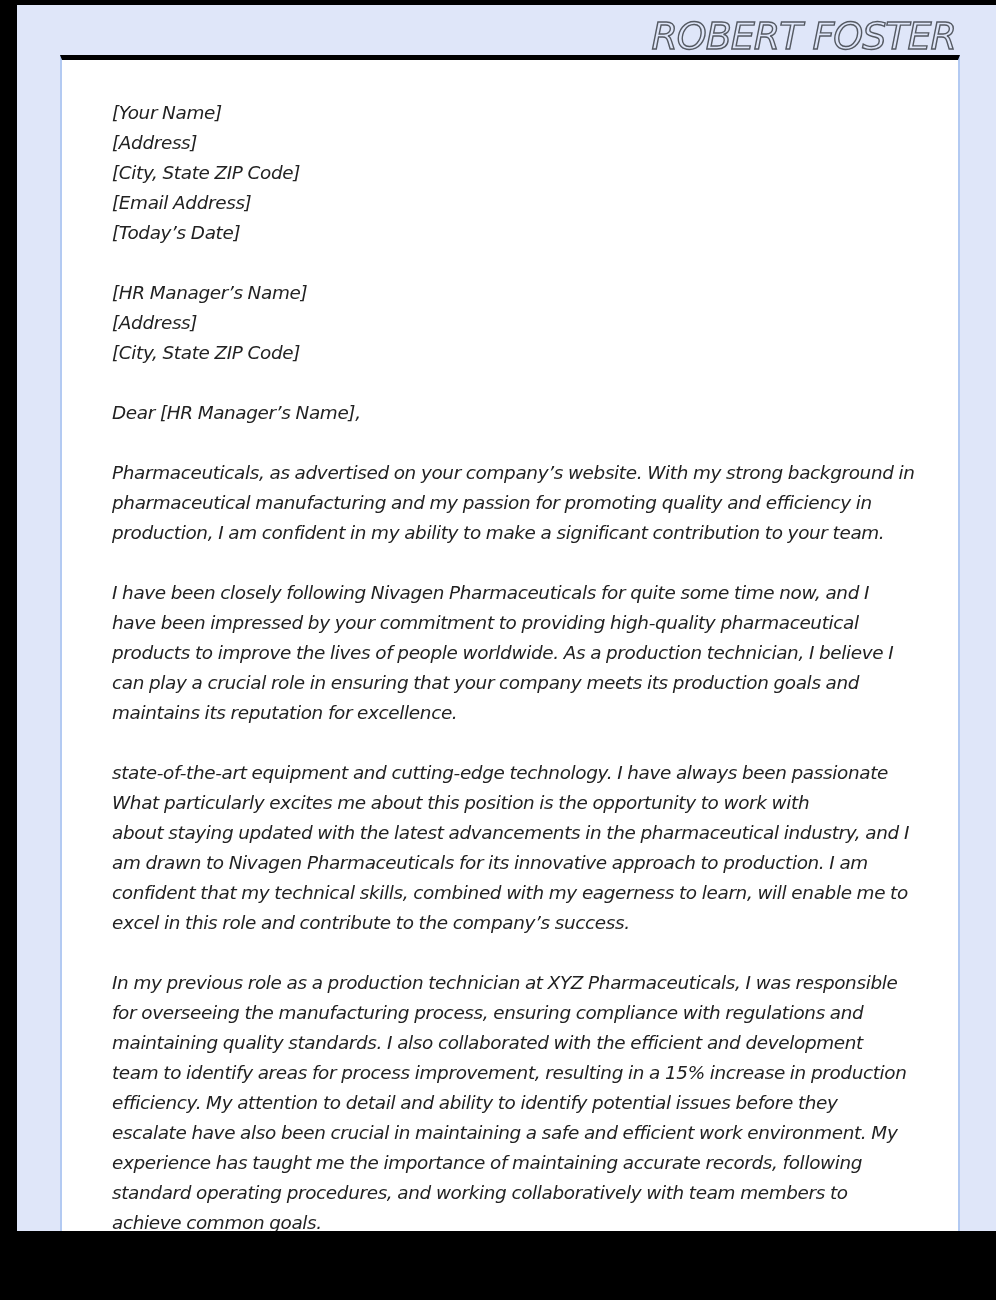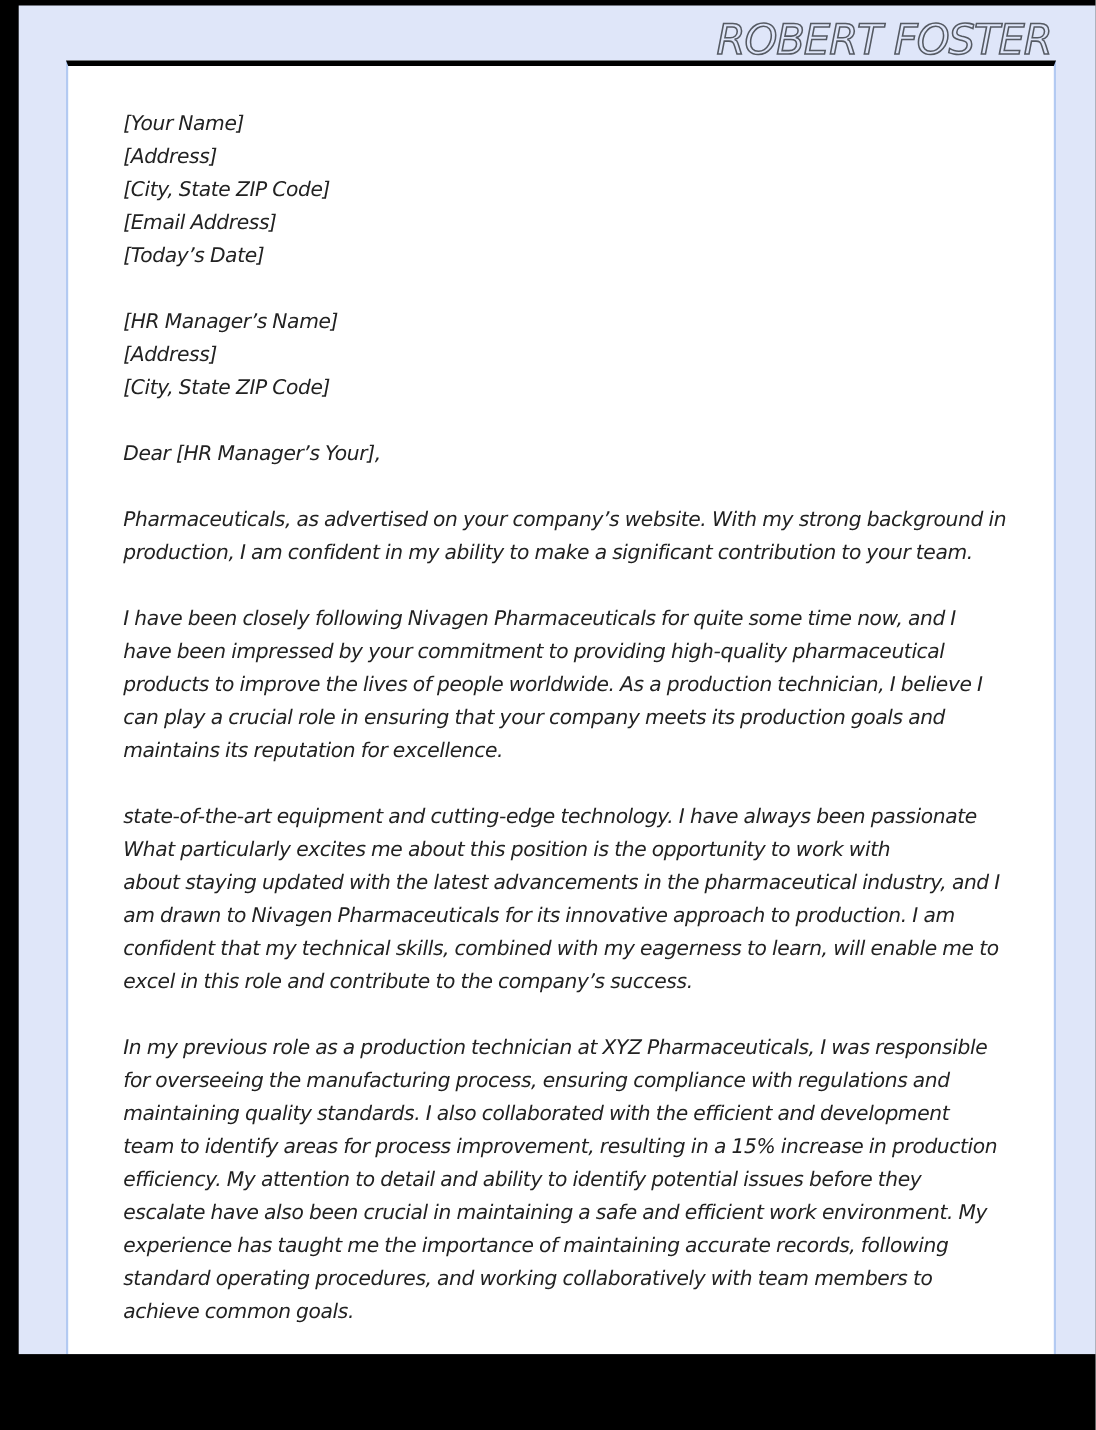--- a/index.html
+++ b/index.html
@@ -103,25 +103,26 @@
       <span class="line">[Today’s Date]</span>
     </div>
 
     <div class="block">
       <span class="line">[HR Manager’s Name]</span>
       <span class="line">[Address]</span>
       <span class="line">[City, State ZIP Code]</span>
     </div>
 
     <div class="block">
-      <span class="line">Dear [HR Manager’s Your],</span>
+      <span class="line">Dear [HR Manager’s Name],</span>
     </div>
 
     <div class="para">
       <span class="line">Pharmaceuticals, as advertised on your company’s website. With my strong background in</span>
+      <span class="line">pharmaceutical manufacturing and my passion for promoting quality and efficiency in</span>
       <span class="line">production, I am confident in my ability to make a significant contribution to your team.</span>
     </div>
 
     <div class="para">
       <span class="line">I have been closely following Nivagen Pharmaceuticals for quite some time now, and I</span>
       <span class="line">have been impressed by your commitment to providing high-quality pharmaceutical</span>
       <span class="line">products to improve the lives of people worldwide. As a production technician, I believe I</span>
       <span class="line">can play a crucial role in ensuring that your company meets its production goals and</span>
       <span class="line">maintains its reputation for excellence.</span>
     </div>

